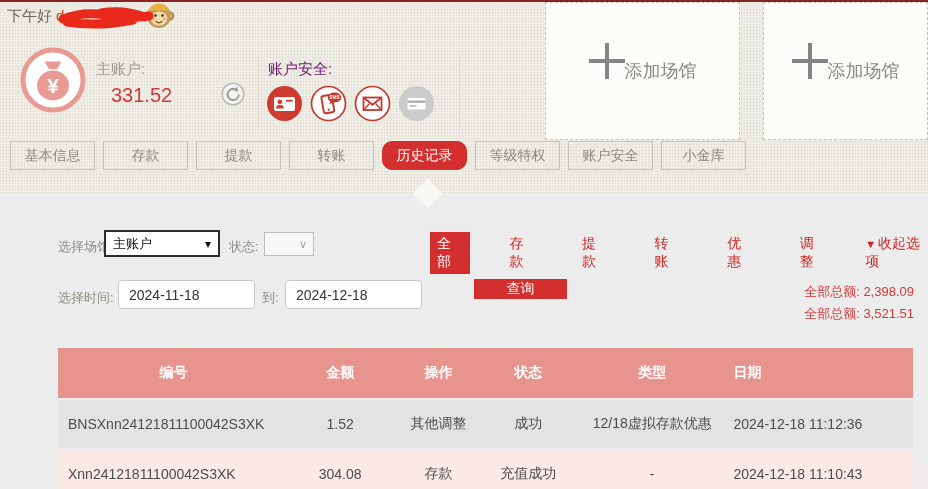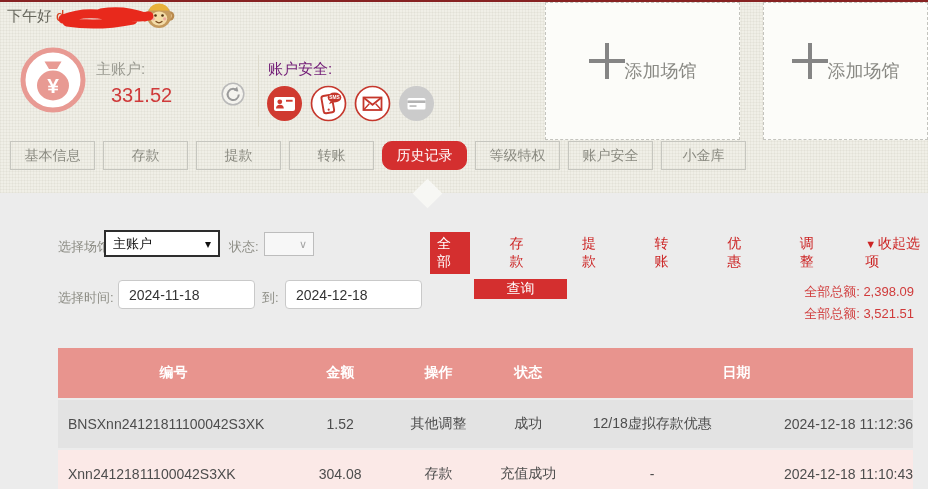--- a/index.html
+++ b/index.html
@@ -79,21 +79,21 @@
   .tbl { position:absolute; top:348px; left:58px; width:855px; font-size:14px; }
   .thead { display:flex; align-items:center; height:50px; background:#e8948e; color:#fff; font-weight:bold; }
   .trow { display:flex; align-items:center; height:48px; color:#4d4d4d; margin-top:2px; }
   .trow.gray { background:#e3e3e3; }
   .trow.pink { background:#fbe9e7; }
   .c0 { width:27%; text-align:center; }
   .c1 { width:12%; text-align:center; }
   .c2 { width:11%; text-align:center; }
   .c3 { width:10%; text-align:center; }
   .c4 { width:19%; text-align:center; }
-  .c5 { width:21%; text-align:right; }
+  .c5 { width:21%; text-align:left; }
   .trow .c0 { text-align:left; padding-left:10px; }
 </style>
 </head>
 <body>
 
 <div class="stage">
   <div class="topline"></div>
   <div class="beige"></div>
   <div class="panel"></div>
   <div class="notch"></div>
@@ -218,20 +218,21 @@
     <div><span>全部总额:</span> <span>2,398.09</span></div>
     <div><span>全部总额:</span> <span>3,521.51</span></div>
   </div>
 
   <div class="tbl">
     <div class="thead">
       <div class="c0">编号</div>
       <div class="c1">金额</div>
       <div class="c2">操作</div>
       <div class="c3">状态</div>
+      <div class="c4">类型</div>
       <div class="c5">日期</div>
     </div>
     <div class="trow gray">
       <div class="c0">BNSXnn24121811100042S3XK</div>
       <div class="c1">1.52</div>
       <div class="c2">其他调整</div>
       <div class="c3">成功</div>
       <div class="c4">12/18虚拟存款优惠</div>
       <div class="c5">2024-12-18 11:12:36</div>
     </div>

